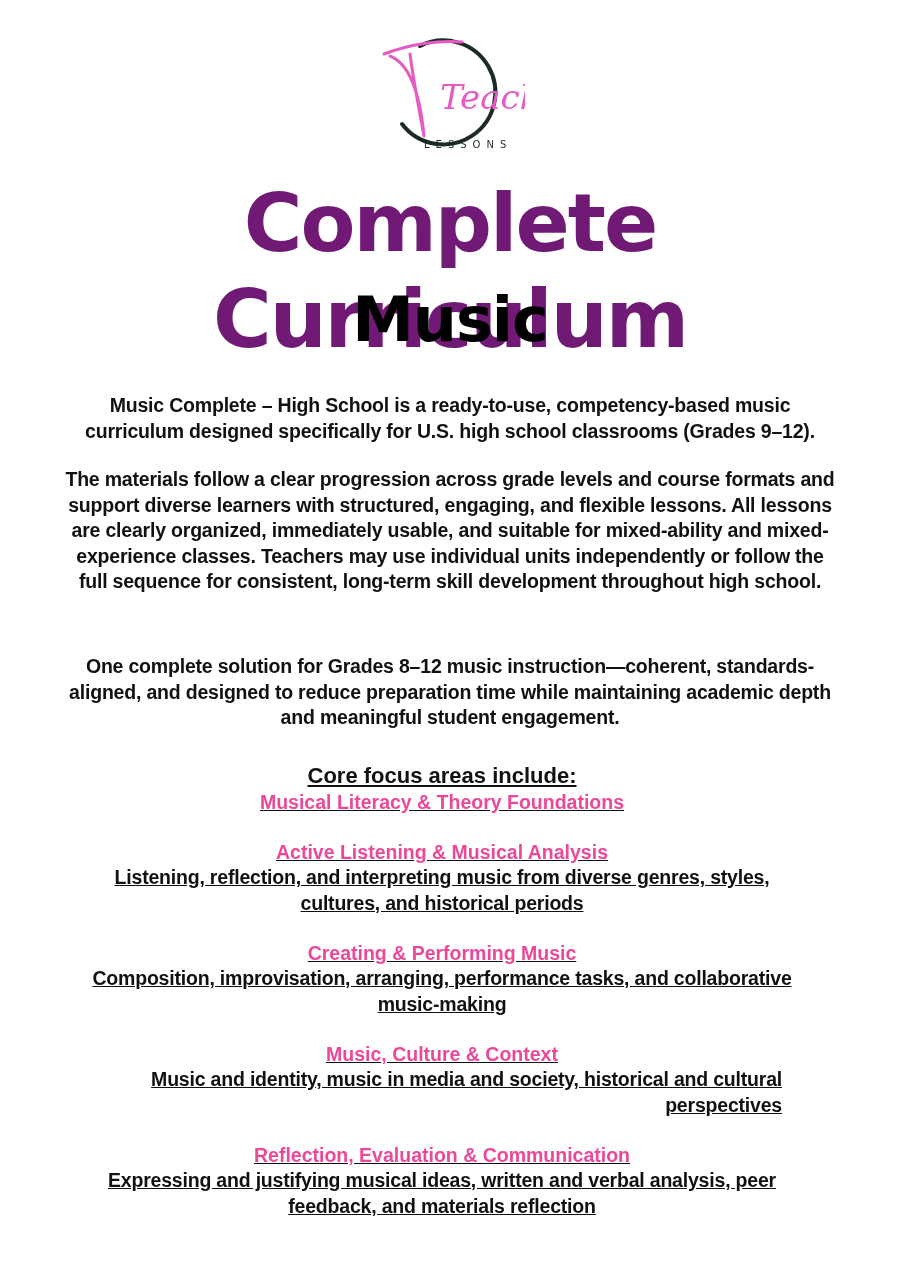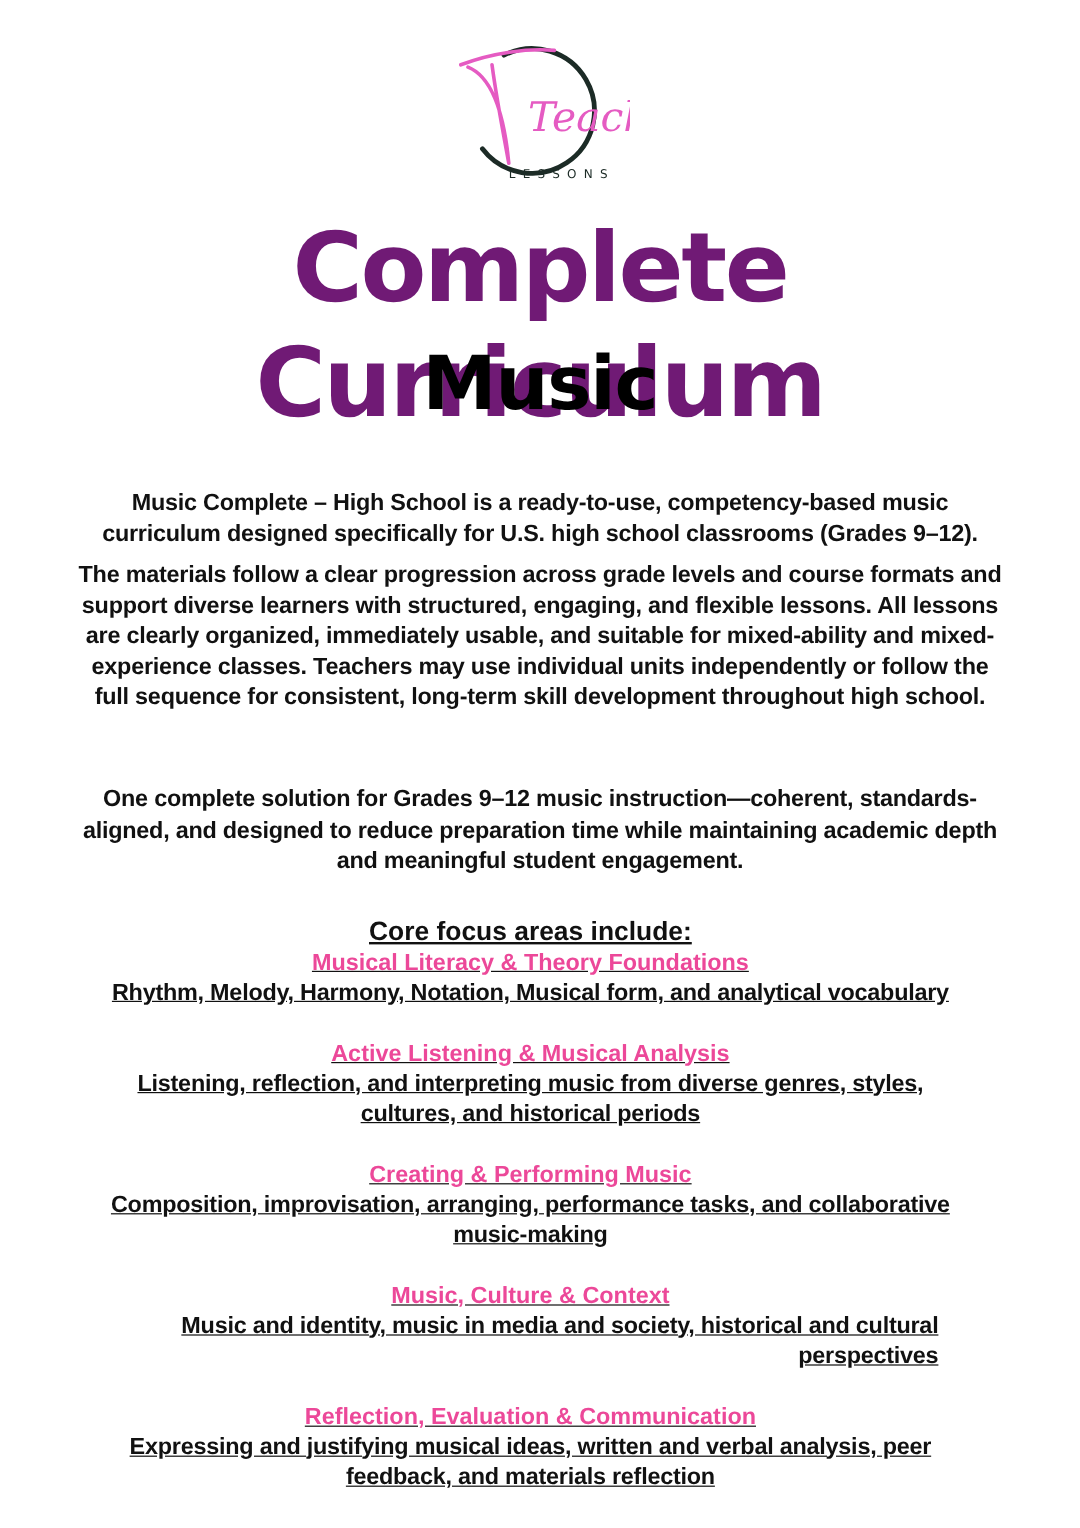--- a/index.html
+++ b/index.html
@@ -8,21 +8,21 @@
     .logo { position: absolute; left: 380px; top: 24px; width: 145px; height: 135px; }
     .title { position: absolute; left: 0; width: 900px; top: 176px; text-align: center;
       font-family: "DejaVu Sans", sans-serif; font-weight: bold; font-size: 80px;
       color: #701a75; letter-spacing: -2px; line-height: 96px; }
     .subtitle { position: absolute; left: 0; width: 900px; top: 282px; text-align: center;
       font-family: "DejaVu Sans", sans-serif; font-weight: bold; font-size: 62px;
       color: #000000; letter-spacing: -1px; line-height: 76px; }
     .para { position: absolute; left: 60px; width: 780px; text-align: center;
       font-weight: bold; font-size: 19.5px; line-height: 25.5px; color: #111111;
       letter-spacing: -0.2px; }
-    .p1 { top: 393px; margin-top: 14px; }
+    .p1 { top: 393px; }
     .p2 { top: 467px; }
     .p3 { top: 654px; }
     .focus { position: absolute; left: 32px; width: 820px; top: 762px; text-align: center; text-decoration: underline; }
     .focus-title { font-weight: bold; font-size: 22px; line-height: 28px; color: #111111; }
     .area { margin-bottom: 25px; }
     .area-heading { font-weight: bold; font-size: 19.5px; line-height: 25px; color: #ec4899; }
     .area-desc { font-weight: bold; font-size: 19.5px; line-height: 25.5px; color: #111111; letter-spacing: -0.2px; }
   </style>
 </head>
 <body>
@@ -34,27 +34,26 @@
     <text x="60" y="85" font-family="DejaVu Serif, serif" font-style="italic" font-size="34" fill="#e55bc2">Teach</text>
     <text x="44" y="124" font-family="DejaVu Sans, sans-serif" font-size="10" letter-spacing="6" fill="#1c2b26">LESSONS</text>
   </svg>
 </div>
 
 <div class="title">Complete Curriculum</div>
 <div class="subtitle">Music</div>
 
 <div class="para p1">Music Complete – High School is a ready-to-use, competency-based music curriculum designed specifically for U.S. high school classrooms (Grades 9–12).</div>
 <div class="para p2">The materials follow a clear progression across grade levels and course formats and support diverse learners with structured, engaging, and flexible lessons. All lessons are clearly organized, immediately usable, and suitable for mixed-ability and mixed-experience classes. Teachers may use individual units independently or follow the full sequence for consistent, long-term skill development throughout high school.</div>
-<div class="para p3">One complete solution for Grades 9–12 music instruction—coherent, standards-aligned, and designed to reduce preparation time while maintaining academic depth and meaningful student engagement.</div>
+<div class="para p3">One complete solution for Grades 8–12 music instruction—coherent, standards-aligned, and designed to reduce preparation time while maintaining academic depth and meaningful student engagement.</div>
 
 <div class="focus">
   <div class="focus-title">Core focus areas include:</div>
   <div class="area">
     <div class="area-heading">Musical Literacy &amp; Theory Foundations</div>
-    <div class="area-desc">Rhythm, Melody, Harmony, Notation, Musical form, and analytical vocabulary</div>
   </div>
   <div class="area">
     <div class="area-heading">Active Listening &amp; Musical Analysis</div>
     <div class="area-desc" style="padding: 0 50px;">Listening, reflection, and interpreting music from diverse genres, styles, cultures, and historical periods</div>
   </div>
   <div class="area">
     <div class="area-heading">Creating &amp; Performing Music</div>
     <div class="area-desc" style="padding: 0 30px; text-align: center;">Composition, improvisation, arranging, performance tasks, and collaborative music-making</div>
   </div>
   <div class="area">

